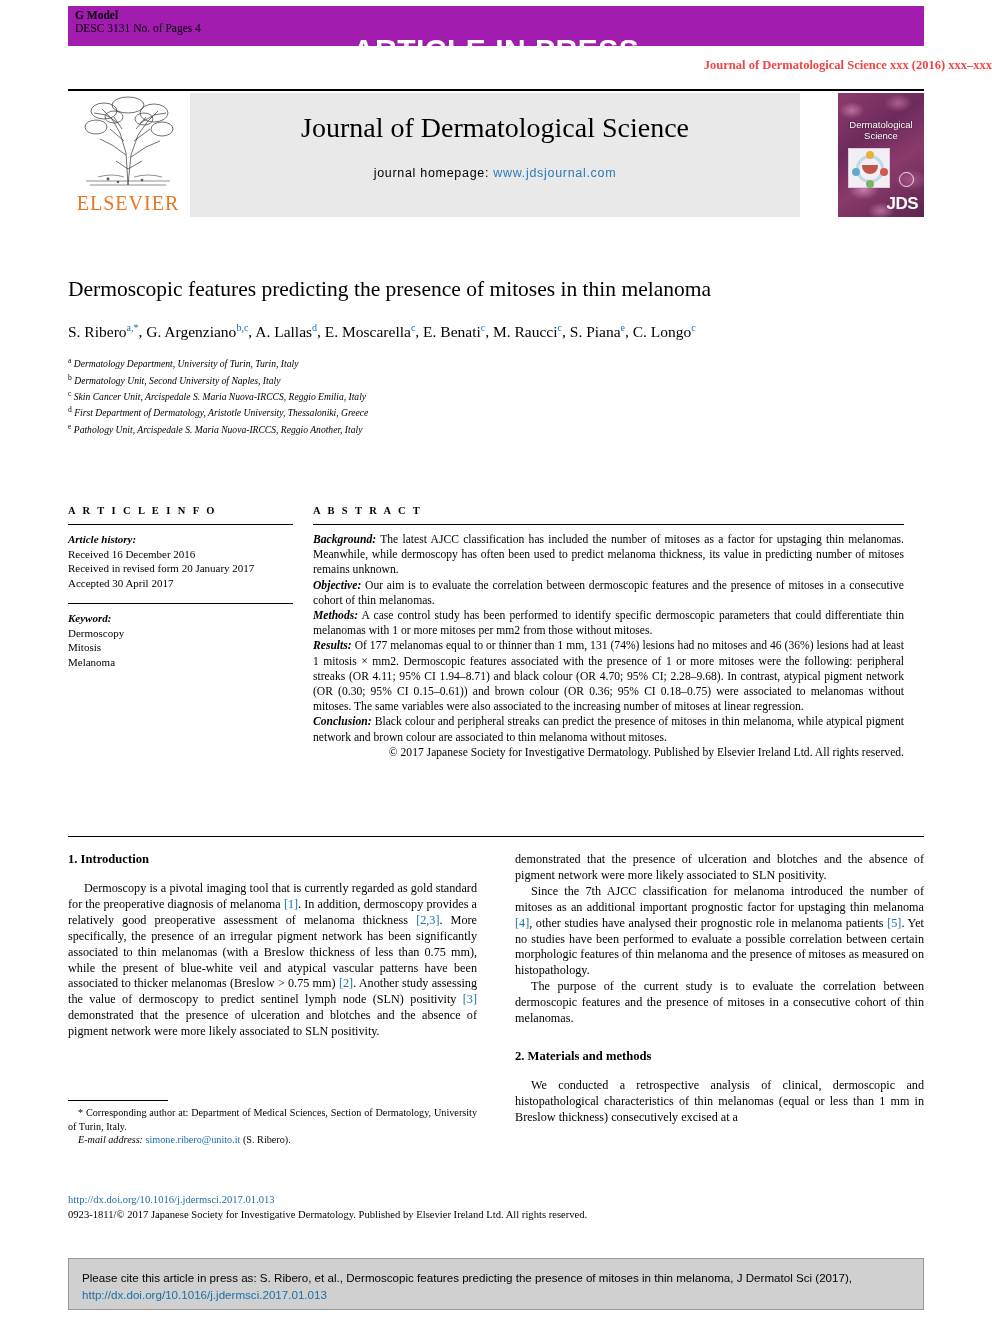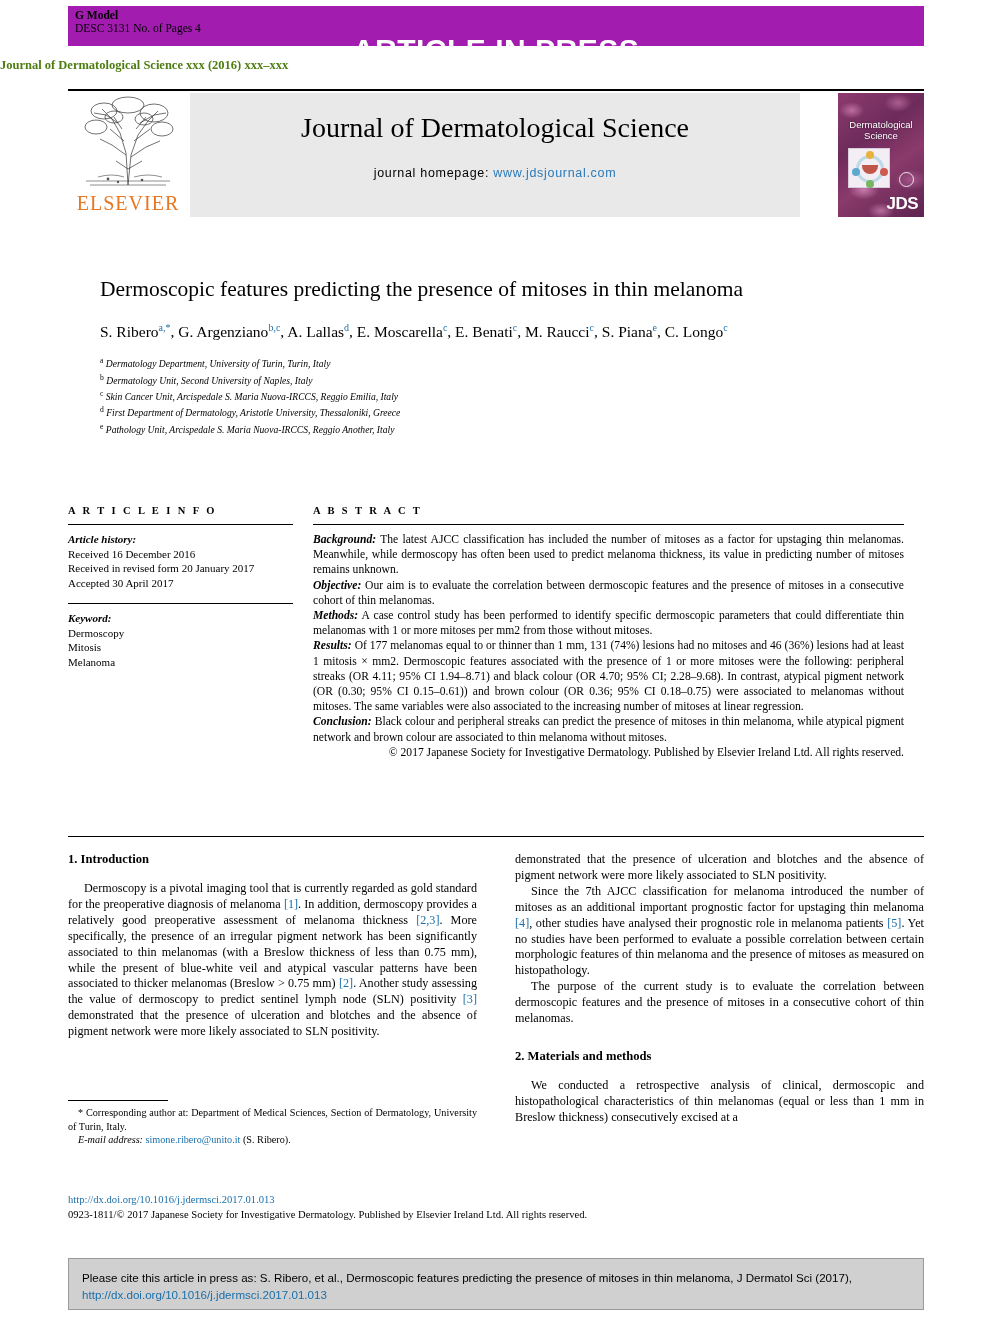--- a/index.html
+++ b/index.html
@@ -36,25 +36,25 @@
     font-size: 30px;
     font-weight: bold;
     letter-spacing: 0.5px;
     color: #ffffff;
     margin-top: 25px;
   }
 
   
   .journal-line {
     position: absolute; left: 0; right: 0; top: 58px;
-    text-align: left;
+    text-align: right;
     font-family: "Liberation Serif", serif;
     font-size: 12.5px;
     font-weight: bold;
-    color: #4d7c0f;
+    color: #ef4444;
   }
 
   
   .masthead {
     position: absolute;
     left: 68px; top: 89px;
     width: 856px; height: 128px;
     border-top: 2px solid #000;
   }
   .masthead-logo {
@@ -155,21 +155,21 @@
   }
   .cover-jds {
     position: absolute; right: 6px; bottom: 3px;
     font-family: "Liberation Sans", sans-serif;
     font-size: 17px; font-weight: bold;
     color: #ffffff;
     letter-spacing: -0.5px;
   }
 
   
-  .title-block { position: absolute; left: 68px; top: 275px; width: 856px; margin-left: 32px; }
+  .title-block { position: absolute; left: 68px; top: 275px; width: 856px; }
   .paper-title {
     font-family: "Liberation Serif", serif;
     font-size: 21.5px;
     line-height: 28px;
     font-weight: normal;
     margin: 0;
     max-width: 700px;
   }
   .authors {
     margin-top: 14px;

